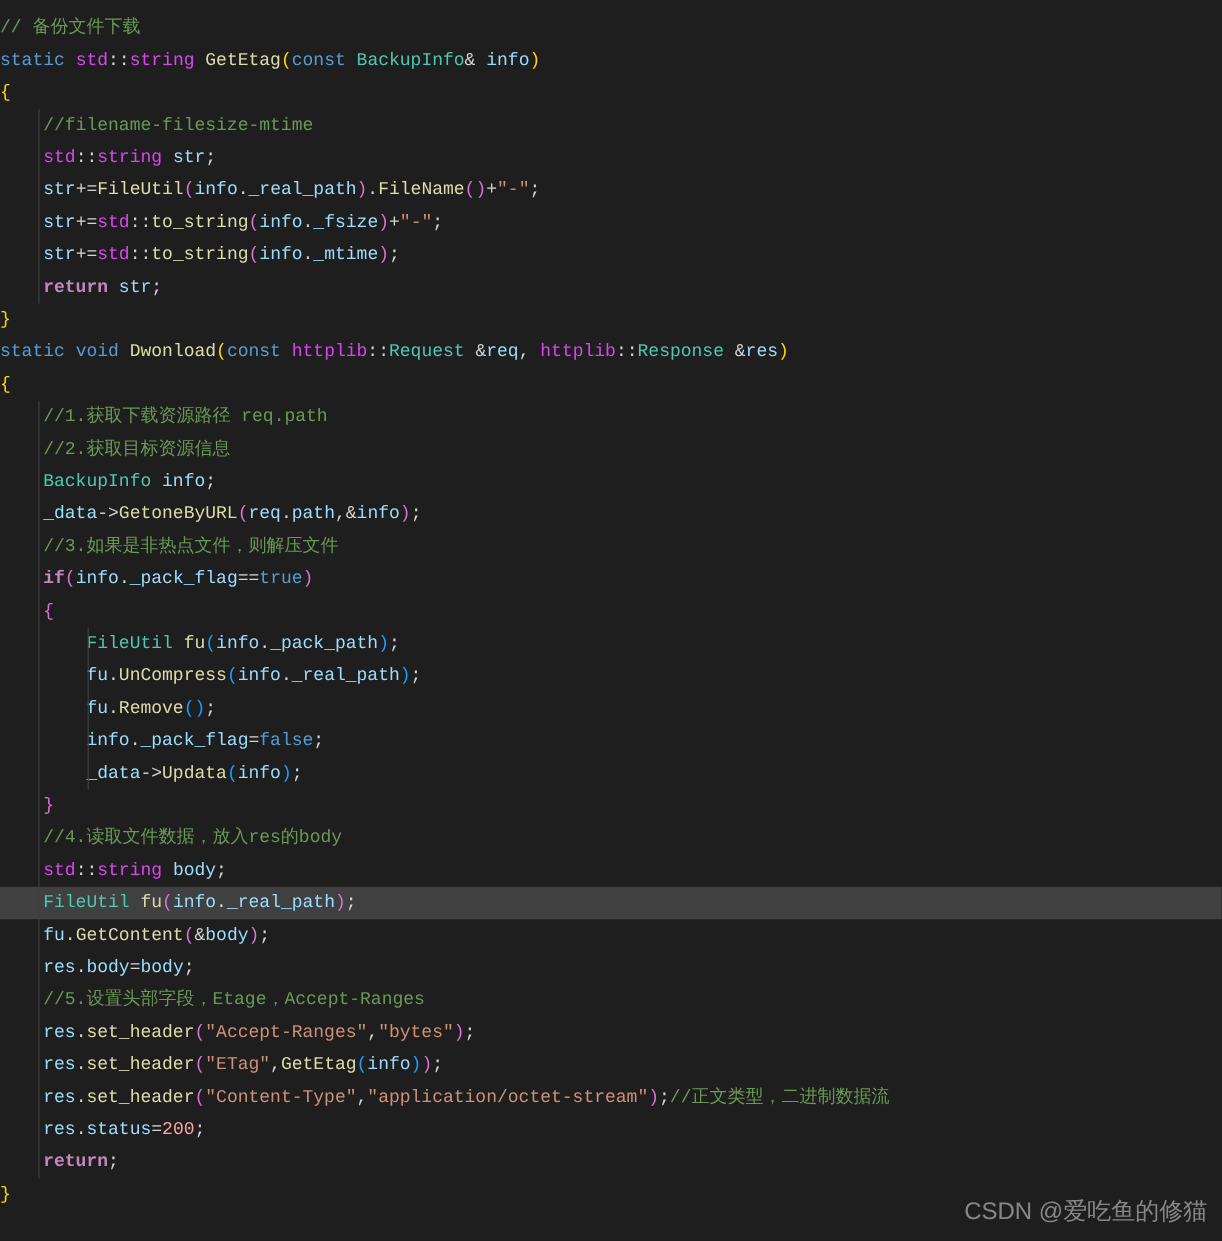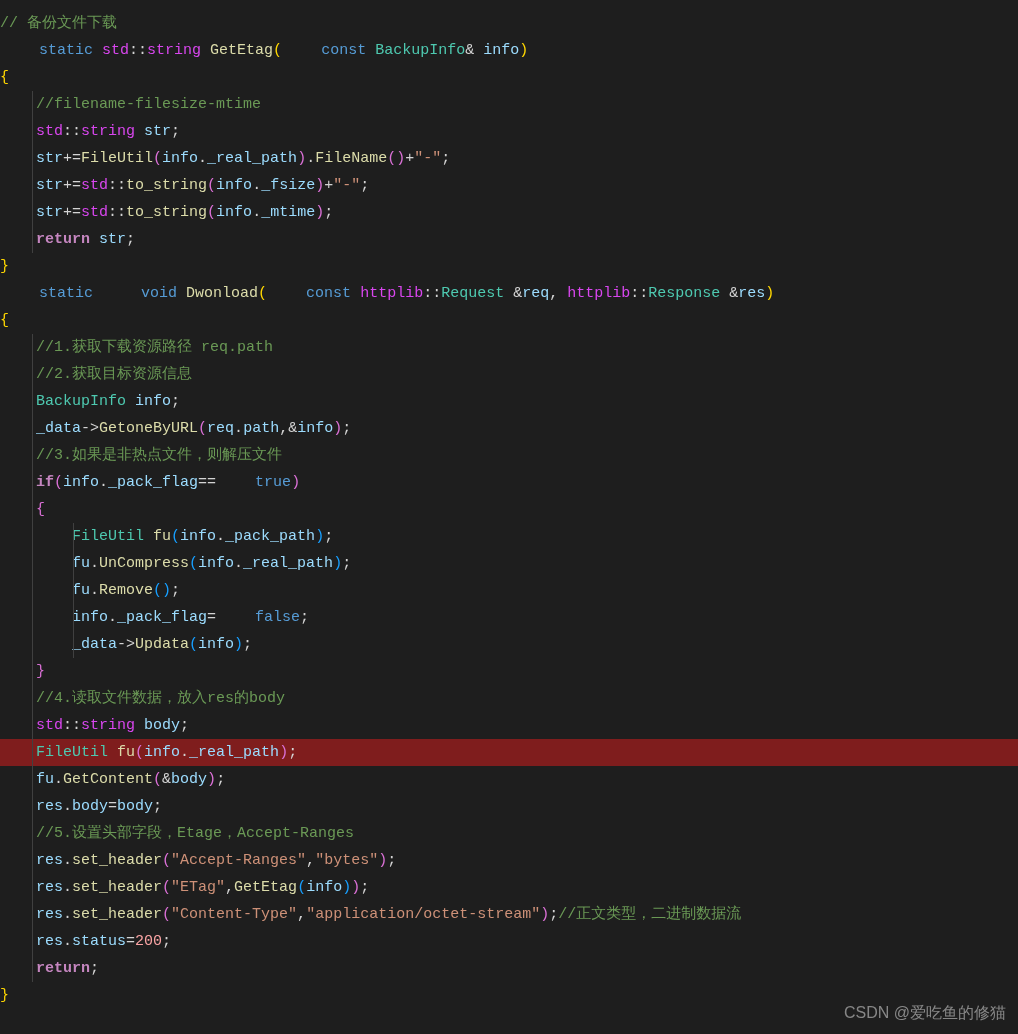--- a/index.html
+++ b/index.html
@@ -15,51 +15,51 @@
     overflow: hidden;
     position: relative;
   }
   .code-container {
     white-space: pre;
   }
   .line {
     position: relative;
   }
   .current-line {
-    background: #7f1d1d;
+    background: #404040;
   }
   .indent-guide {
     position: absolute;
     left: 0;
     top: 0;
     bottom: 0;
     border-left: 1px solid #404040;
   }
   .ig1 { left: 32px; }
   .ig2 { left: 73px; }
   .c-comment { color: #6a9955; }
-  .c-keyword { color: #569cd6; margin-left: 39px; }
+  .c-keyword { color: #569cd6; }
   .c-type { color: #4ec9b0; }
   .c-func { color: #dcdcaa; }
   .c-var { color: #9cdcfe; }
   .c-string { color: #ce9178; }
   .c-num { color: #fca5a5; }
   .c-punct { color: #d4d4d4; }
   .c-brace { color: #ffd700; }
   .c-brace2 { color: #da70d6; }
   .c-brace3 { color: #179fff; }
   .c-ns { color: #d946ef; }
   .c-op { color: #d4d4d4; }
   .c-ctrl { color: #c586c0; font-weight: bold; }
   .watermark {
     position: absolute;
     bottom: 6px;
     right: 12px;
     color: rgba(220,220,220,0.55);
-    font-size: 16px;
+    font-size: 20px;
     font-family: sans-serif;
   }
 </style>
 </head>
 <body>
 
 <div class="code-container" id="code-root"><div class="line"><span></span><span class="c-comment">// </span><span class="c-comment">备份文件下载</span></div><div class="line"><span></span><span class="c-keyword">static</span><span> </span><span class="c-ns">std</span><span class="c-punct">::</span><span class="c-ns">string</span><span> </span><span class="c-func">GetEtag</span><span class="c-brace">(</span><span class="c-keyword">const</span><span> </span><span class="c-type">BackupInfo</span><span class="c-op">&amp;</span><span> </span><span class="c-var">info</span><span class="c-brace">)</span></div><div class="line"><span></span><span class="c-brace">{</span></div><div class="line"><span class="indent-guide ig1"></span><span>    </span><span class="c-comment">//filename-filesize-mtime</span></div><div class="line"><span class="indent-guide ig1"></span><span>    </span><span class="c-ns">std</span><span class="c-punct">::</span><span class="c-ns">string</span><span> </span><span class="c-var">str</span><span class="c-punct">;</span></div><div class="line"><span class="indent-guide ig1"></span><span>    </span><span class="c-var">str</span><span class="c-op">+=</span><span class="c-func">FileUtil</span><span class="c-brace2">(</span><span class="c-var">info</span><span class="c-punct">.</span><span class="c-var">_real_path</span><span class="c-brace2">)</span><span class="c-punct">.</span><span class="c-func">FileName</span><span class="c-brace2">(</span><span class="c-brace2">)</span><span class="c-op">+</span><span class="c-string">"-"</span><span class="c-punct">;</span></div><div class="line"><span class="indent-guide ig1"></span><span>    </span><span class="c-var">str</span><span class="c-op">+=</span><span class="c-ns">std</span><span class="c-punct">::</span><span class="c-func">to_string</span><span class="c-brace2">(</span><span class="c-var">info</span><span class="c-punct">.</span><span class="c-var">_fsize</span><span class="c-brace2">)</span><span class="c-op">+</span><span class="c-string">"-"</span><span class="c-punct">;</span></div><div class="line"><span class="indent-guide ig1"></span><span>    </span><span class="c-var">str</span><span class="c-op">+=</span><span class="c-ns">std</span><span class="c-punct">::</span><span class="c-func">to_string</span><span class="c-brace2">(</span><span class="c-var">info</span><span class="c-punct">.</span><span class="c-var">_mtime</span><span class="c-brace2">)</span><span class="c-punct">;</span></div><div class="line"><span class="indent-guide ig1"></span><span>    </span><span class="c-ctrl">return</span><span> </span><span class="c-var">str</span><span class="c-punct">;</span></div><div class="line"><span></span><span class="c-brace">}</span></div><div class="line"><span></span><span class="c-keyword">static</span><span> </span><span class="c-keyword">void</span><span> </span><span class="c-func">Dwonload</span><span class="c-brace">(</span><span class="c-keyword">const</span><span> </span><span class="c-ns">httplib</span><span class="c-punct">::</span><span class="c-type">Request</span><span> </span><span class="c-op">&amp;</span><span class="c-var">req</span><span class="c-punct">,</span><span> </span><span class="c-ns">httplib</span><span class="c-punct">::</span><span class="c-type">Response</span><span> </span><span class="c-op">&amp;</span><span class="c-var">res</span><span class="c-brace">)</span></div><div class="line"><span></span><span class="c-brace">{</span></div><div class="line"><span class="indent-guide ig1"></span><span>    </span><span class="c-comment">//1.获取下载资源路径 req.path</span></div><div class="line"><span class="indent-guide ig1"></span><span>    </span><span class="c-comment">//2.获取目标资源信息</span></div><div class="line"><span class="indent-guide ig1"></span><span>    </span><span class="c-type">BackupInfo</span><span> </span><span class="c-var">info</span><span class="c-punct">;</span></div><div class="line"><span class="indent-guide ig1"></span><span>    </span><span class="c-var">_data</span><span class="c-op">-&gt;</span><span class="c-func">GetoneByURL</span><span class="c-brace2">(</span><span class="c-var">req</span><span class="c-punct">.</span><span class="c-var">path</span><span class="c-punct">,</span><span class="c-op">&amp;</span><span class="c-var">info</span><span class="c-brace2">)</span><span class="c-punct">;</span></div><div class="line"><span class="indent-guide ig1"></span><span>    </span><span class="c-comment">//3.如果是非热点文件，则解压文件</span></div><div class="line"><span class="indent-guide ig1"></span><span>    </span><span class="c-ctrl">if</span><span class="c-brace2">(</span><span class="c-var">info</span><span class="c-punct">.</span><span class="c-var">_pack_flag</span><span class="c-op">==</span><span class="c-keyword">true</span><span class="c-brace2">)</span></div><div class="line"><span class="indent-guide ig1"></span><span>    </span><span class="c-brace2">{</span></div><div class="line"><span class="indent-guide ig1"></span><span class="indent-guide ig2"></span><span>        </span><span class="c-type">FileUtil</span><span> </span><span class="c-func">fu</span><span class="c-brace3">(</span><span class="c-var">info</span><span class="c-punct">.</span><span class="c-var">_pack_path</span><span class="c-brace3">)</span><span class="c-punct">;</span></div><div class="line"><span class="indent-guide ig1"></span><span class="indent-guide ig2"></span><span>        </span><span class="c-var">fu</span><span class="c-punct">.</span><span class="c-func">UnCompress</span><span class="c-brace3">(</span><span class="c-var">info</span><span class="c-punct">.</span><span class="c-var">_real_path</span><span class="c-brace3">)</span><span class="c-punct">;</span></div><div class="line"><span class="indent-guide ig1"></span><span class="indent-guide ig2"></span><span>        </span><span class="c-var">fu</span><span class="c-punct">.</span><span class="c-func">Remove</span><span class="c-brace3">(</span><span class="c-brace3">)</span><span class="c-punct">;</span></div><div class="line"><span class="indent-guide ig1"></span><span class="indent-guide ig2"></span><span>        </span><span class="c-var">info</span><span class="c-punct">.</span><span class="c-var">_pack_flag</span><span class="c-op">=</span><span class="c-keyword">false</span><span class="c-punct">;</span></div><div class="line"><span class="indent-guide ig1"></span><span class="indent-guide ig2"></span><span>        </span><span class="c-var">_data</span><span class="c-op">-&gt;</span><span class="c-func">Updata</span><span class="c-brace3">(</span><span class="c-var">info</span><span class="c-brace3">)</span><span class="c-punct">;</span></div><div class="line"><span class="indent-guide ig1"></span><span>    </span><span class="c-brace2">}</span></div><div class="line"><span class="indent-guide ig1"></span><span>    </span><span class="c-comment">//4.读取文件数据，放入res的body</span></div><div class="line"><span class="indent-guide ig1"></span><span>    </span><span class="c-ns">std</span><span class="c-punct">::</span><span class="c-ns">string</span><span> </span><span class="c-var">body</span><span class="c-punct">;</span></div><div class="line current-line"><span class="indent-guide ig1"></span><span>    </span><span class="c-type">FileUtil</span><span> </span><span class="c-func">fu</span><span class="c-brace2">(</span><span class="c-var">info</span><span class="c-punct">.</span><span class="c-var">_real_path</span><span class="c-brace2">)</span><span class="c-punct">;</span></div><div class="line"><span class="indent-guide ig1"></span><span>    </span><span class="c-var">fu</span><span class="c-punct">.</span><span class="c-func">GetContent</span><span class="c-brace2">(</span><span class="c-op">&amp;</span><span class="c-var">body</span><span class="c-brace2">)</span><span class="c-punct">;</span></div><div class="line"><span class="indent-guide ig1"></span><span>    </span><span class="c-var">res</span><span class="c-punct">.</span><span class="c-var">body</span><span class="c-op">=</span><span class="c-var">body</span><span class="c-punct">;</span></div><div class="line"><span class="indent-guide ig1"></span><span>    </span><span class="c-comment">//5.设置头部字段，Etage，Accept-Ranges</span></div><div class="line"><span class="indent-guide ig1"></span><span>    </span><span class="c-var">res</span><span class="c-punct">.</span><span class="c-func">set_header</span><span class="c-brace2">(</span><span class="c-string">"Accept-Ranges"</span><span class="c-punct">,</span><span class="c-string">"bytes"</span><span class="c-brace2">)</span><span class="c-punct">;</span></div><div class="line"><span class="indent-guide ig1"></span><span>    </span><span class="c-var">res</span><span class="c-punct">.</span><span class="c-func">set_header</span><span class="c-brace2">(</span><span class="c-string">"ETag"</span><span class="c-punct">,</span><span class="c-func">GetEtag</span><span class="c-brace3">(</span><span class="c-var">info</span><span class="c-brace3">)</span><span class="c-brace2">)</span><span class="c-punct">;</span></div><div class="line"><span class="indent-guide ig1"></span><span>    </span><span class="c-var">res</span><span class="c-punct">.</span><span class="c-func">set_header</span><span class="c-brace2">(</span><span class="c-string">"Content-Type"</span><span class="c-punct">,</span><span class="c-string">"application/octet-stream"</span><span class="c-brace2">)</span><span class="c-punct">;</span><span class="c-comment">//正文类型，二进制数据流</span></div><div class="line"><span class="indent-guide ig1"></span><span>    </span><span class="c-var">res</span><span class="c-punct">.</span><span class="c-var">status</span><span class="c-op">=</span><span class="c-num">200</span><span class="c-punct">;</span></div><div class="line"><span class="indent-guide ig1"></span><span>    </span><span class="c-ctrl">return</span><span class="c-punct">;</span></div><div class="line"><span></span><span class="c-brace">}</span></div></div>
 
 <div class="watermark">CSDN @爱吃鱼的修猫</div>
 

